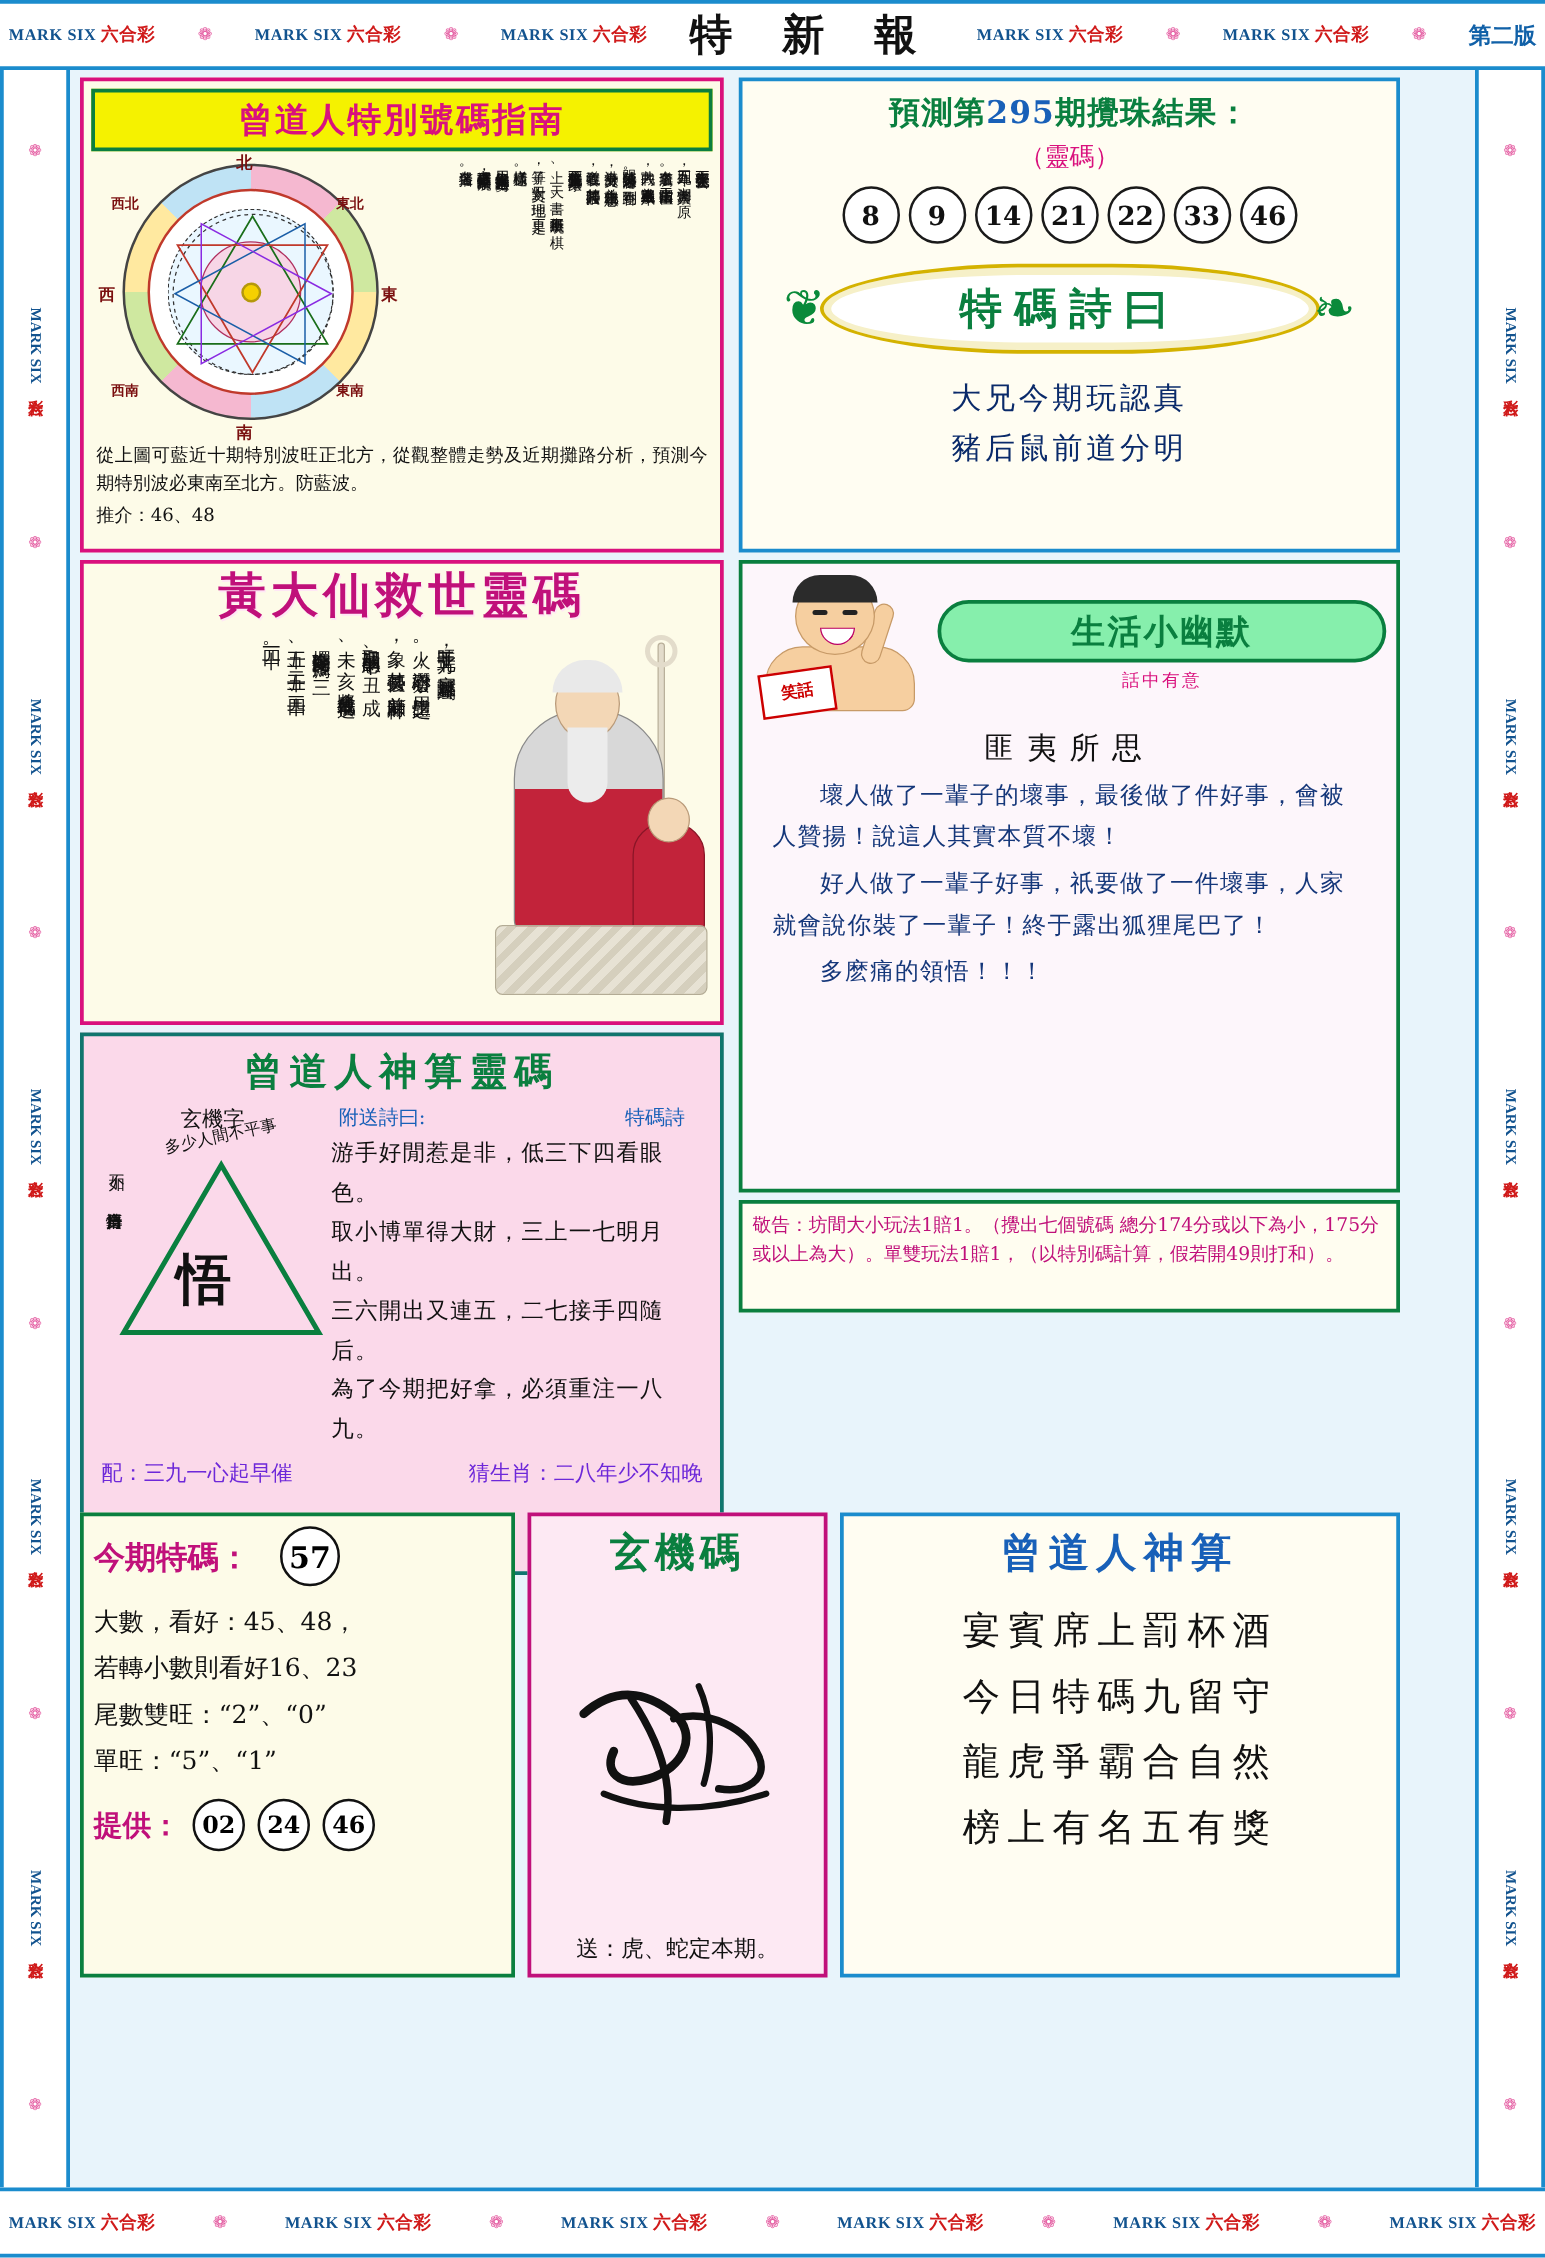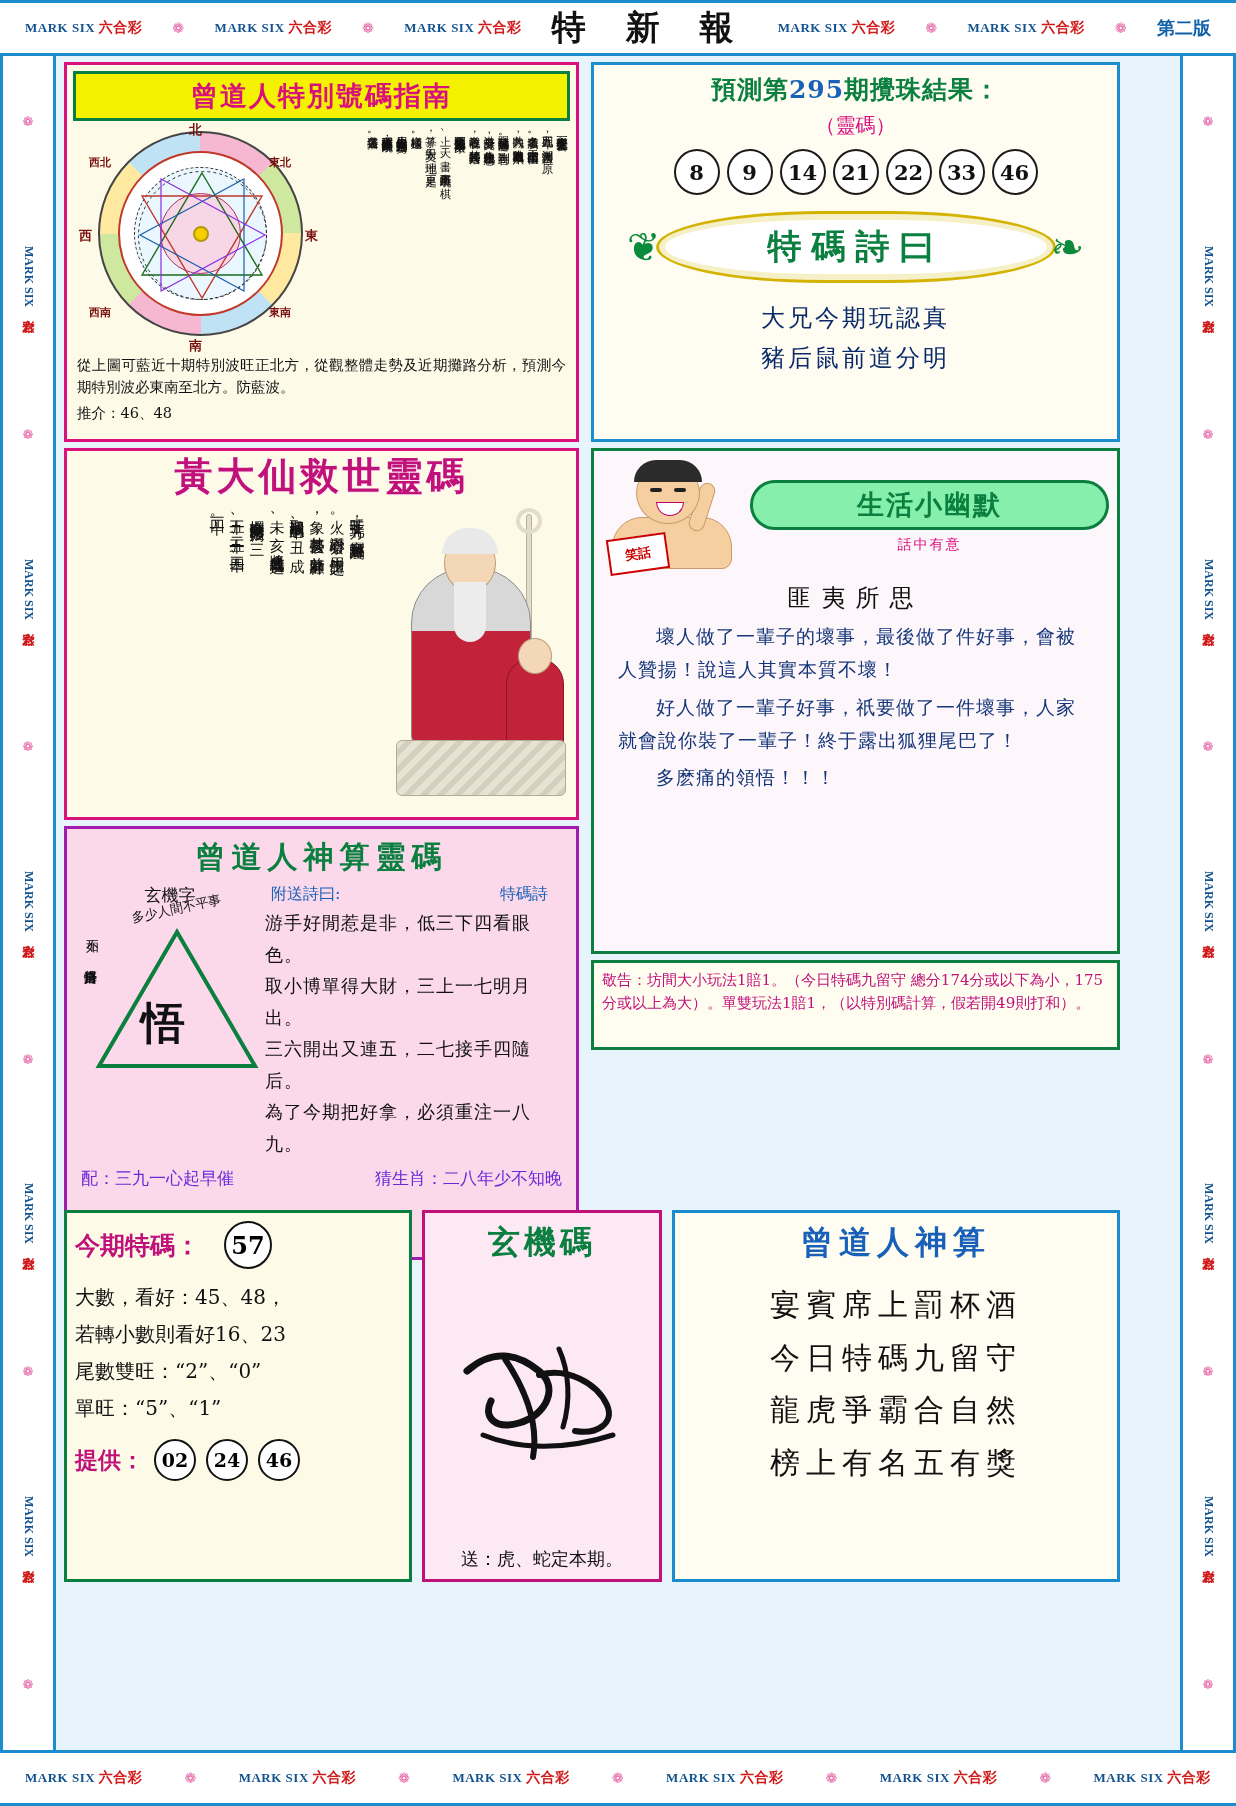--- a/index.html
+++ b/index.html
@@ -14,21 +14,21 @@
   
   .page {
     position:absolute; inset:0;
     background:#e8f4fb;
   }
   .band-top, .band-bottom {
     position:absolute; left:0; right:0; height:56px;
     background:#ffffff;
     border-top:3px solid #1b8ccd; border-bottom:3px solid #1b8ccd;
     display:flex; align-items:center; justify-content:space-between;
-    padding:0 25px;
+    padding:0 7px;
     overflow:hidden;
   }
   .band-top { top:0; }
   .band-bottom { bottom:0; }
   .marksix {
     font-size:13px; font-weight:bold; letter-spacing:.5px;
     color:#12538f; white-space:nowrap;
     font-family:"Liberation Serif", serif;
   }
   .marksix .cn { color:#d01a1a; font-size:14px; }
@@ -192,21 +192,21 @@
   .humor-pill-sub { text-align:center; font-size:14px; color:#d9117d; margin-top:6px;
     font-family:"DejaVu Serif", serif; letter-spacing:2px;}
   .humor-title { text-align:center; font-size:24px; color:#111; letter-spacing:10px;
     font-family:"DejaVu Serif", serif; margin:8px 0 6px;}
   .humor-p { font-size:19px; line-height:1.75; color:#15377a; font-family:"DejaVu Serif", serif;
     text-indent:2em; margin:0 16px 4px; letter-spacing:1px;}
 
   
   #p-shen {
     left:8px; top:770px; width:515px; height:434px;
-    border:3px solid #a21caf; background:#fbd9ea; padding:8px;
+    border:3px solid #0f766e; background:#fbd9ea; padding:8px;
   }
   .shen-title { text-align:center; font-size:30px; font-weight:bold; color:#0a7f3f;
     font-family:"DejaVu Serif", serif; letter-spacing:6px;}
   .shen-row { display:flex; margin-top:6px; }
   .shen-left { width:190px; position:relative; height:230px; }
   .shen-lbl { text-align:center; font-size:17px; color:#111; font-family:"DejaVu Serif", serif; }
   .tri-svg { position:absolute; left:12px; top:26px; }
   .tri-char { position:absolute; left:66px; top:110px; font-size:44px; font-weight:bold; color:#111;
     font-family:"DejaVu Serif", serif;}
   .arc-txt { position:absolute; font-size:13px; color:#111; font-family:"DejaVu Serif", serif;}
@@ -480,21 +480,21 @@
       </div>
       <div class="shen-foot">
         <span>配：三九一心起早催</span>
         <span>
           <span>猜生肖：</span><span>二八年少不知晚</span>
         </span>
       </div>
     </div>
 
     <div class="panel" id="p-notice">
-      <div class="notice-txt">敬告：坊間大小玩法1賠1。（今日特碼九留守 總分174分或以下為小，175分或以上為大）。單雙玩法1賠1，（以特別碼計算，假若開49則打和）。</div>
+      <div class="notice-txt">敬告：坊間大小玩法1賠1。（攪出七個號碼 總分174分或以下為小，175分或以上為大）。單雙玩法1賠1，（以特別碼計算，假若開49則打和）。</div>
     </div>
 
     <div class="panel" id="p-tema">
       <div class="tema-head">
         <span class="t">今期特碼：</span>
         <span class="tema-ball">57</span>
       </div>
       <div class="tema-lines">
         <div>大數，看好：45、48，</div>
         <div>若轉小數則看好16、23</div>

